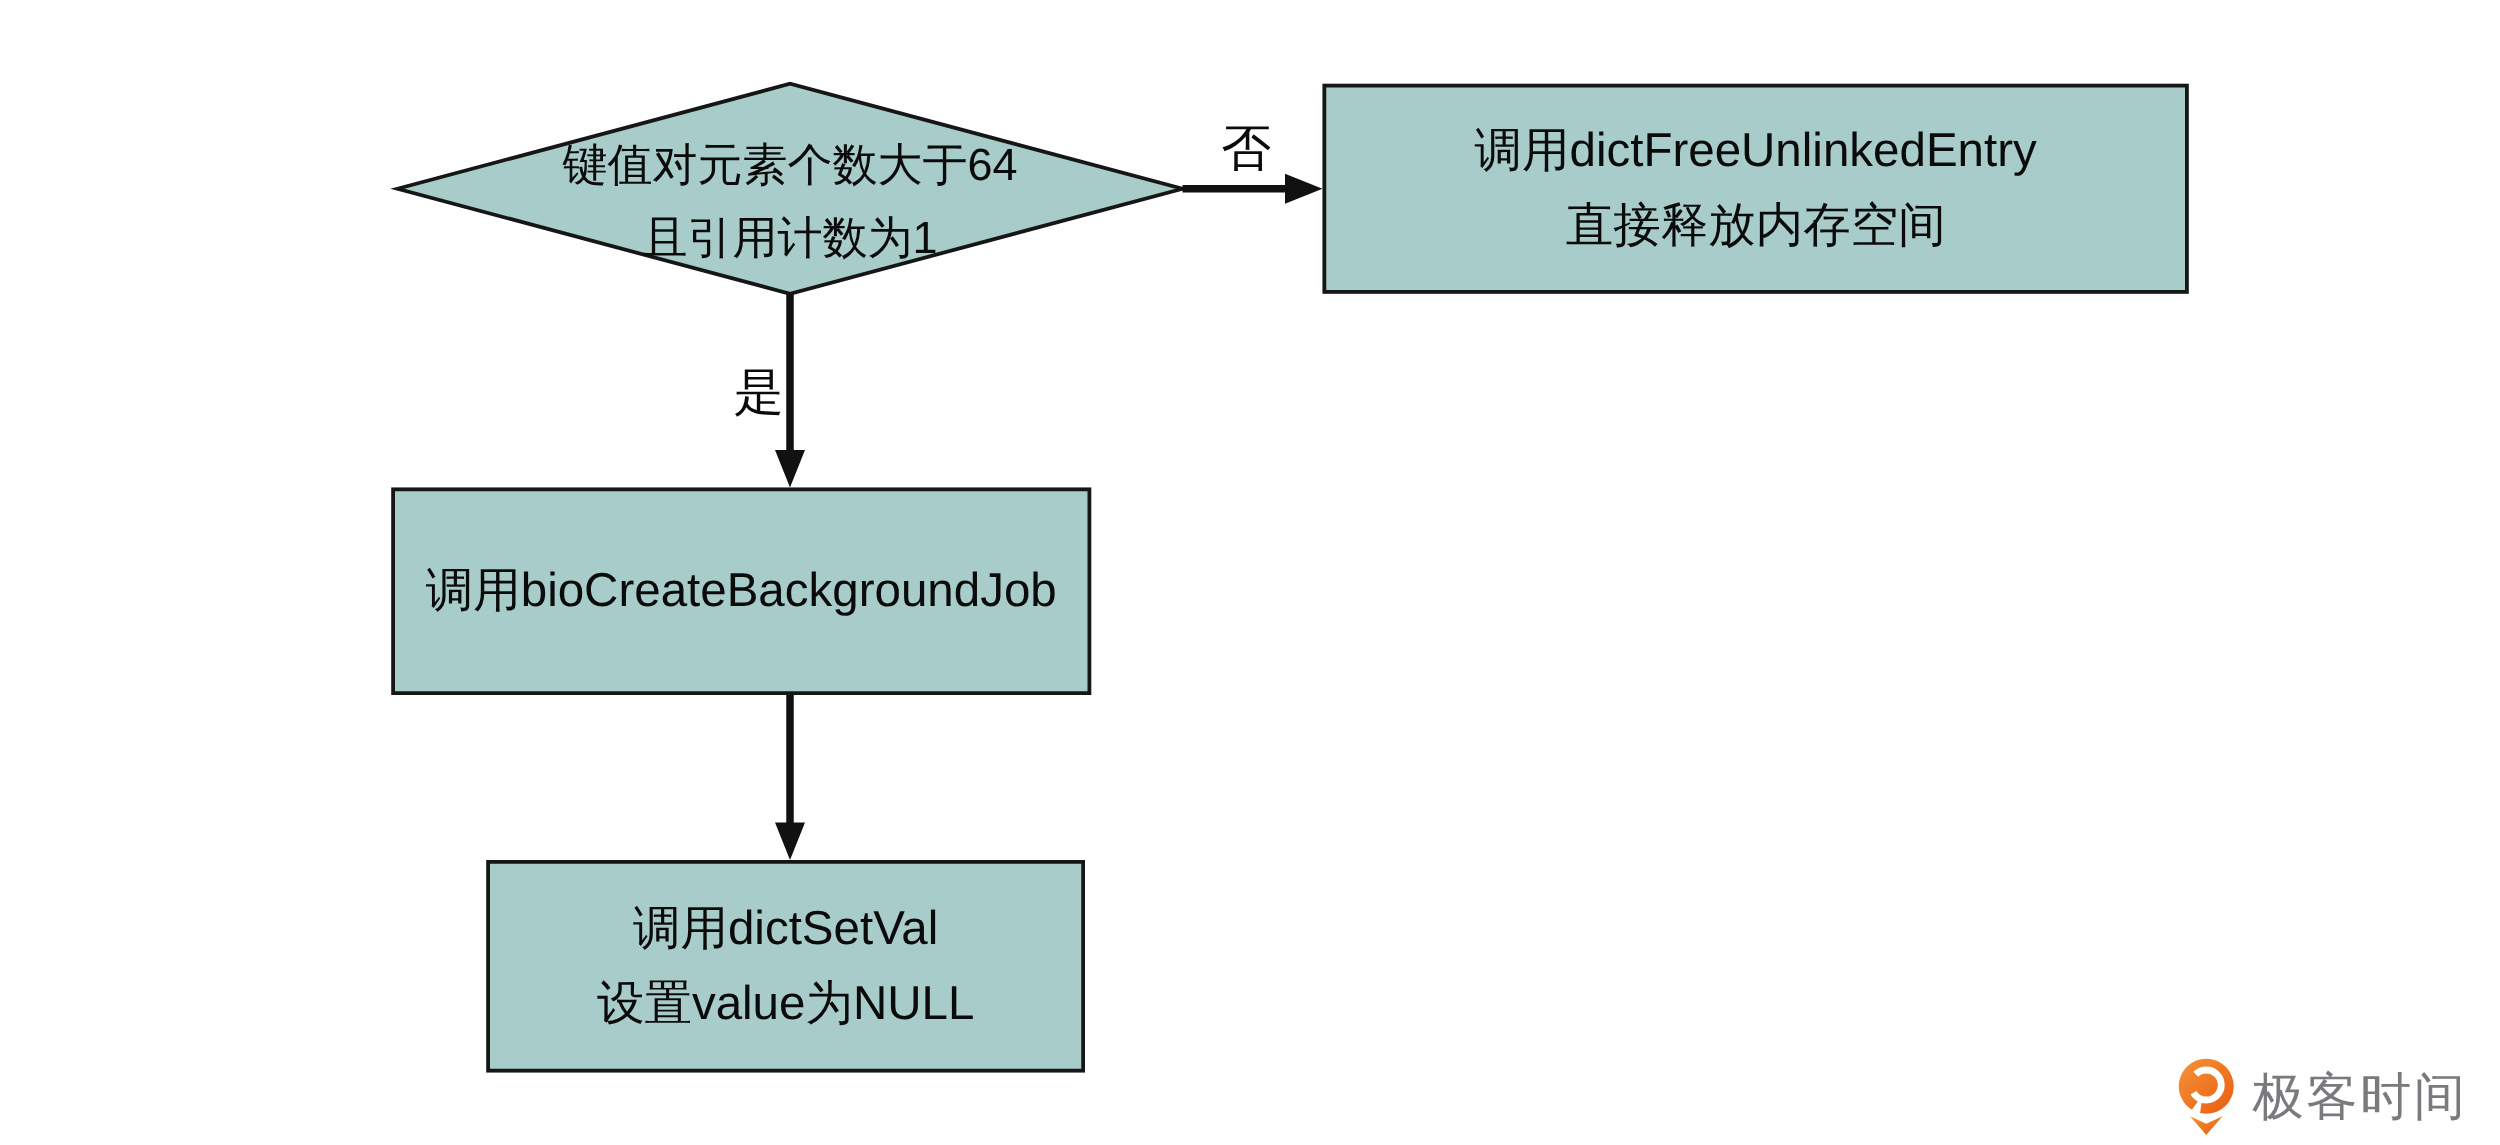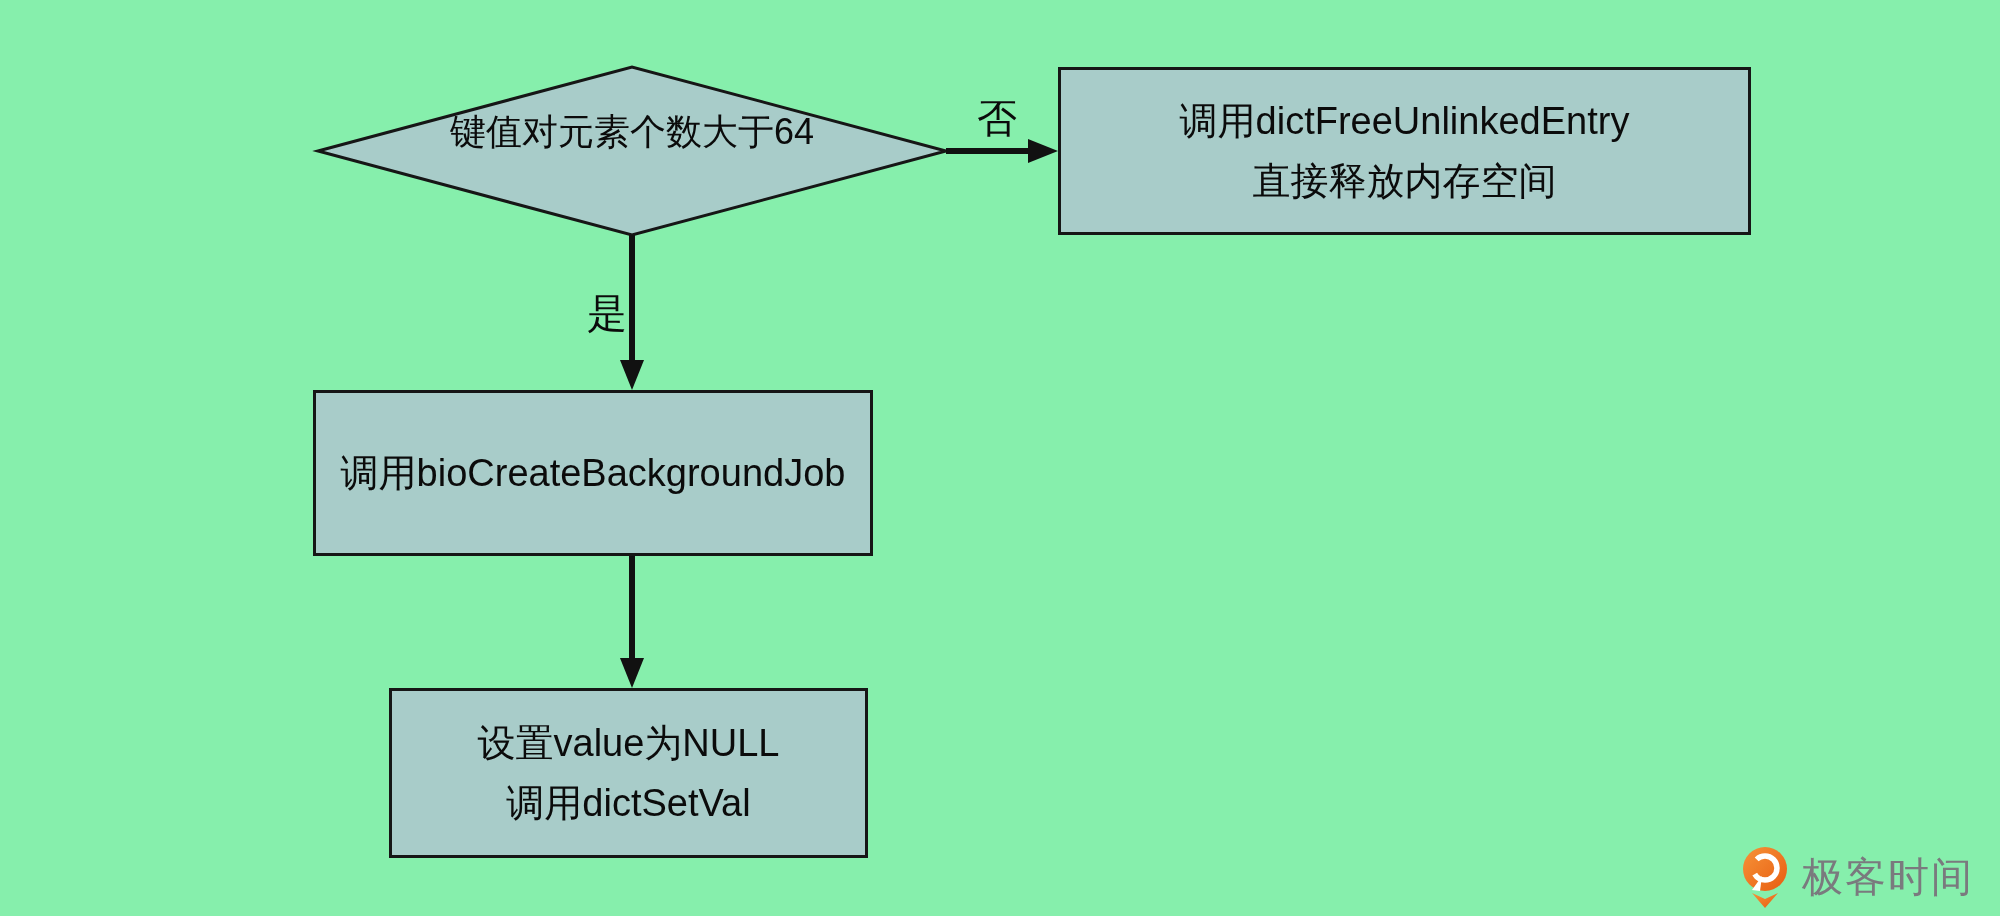--- a/index.html
+++ b/index.html
@@ -4,21 +4,21 @@
 <style>
   html, body {
     margin: 0;
     padding: 0;
     background: #e8e9eb;
   }
   .canvas {
     position: relative;
     width: 2000px;
     height: 916px;
-    background: #86efac;
+    background: #ffffff;
     overflow: hidden;
     font-family: "Liberation Sans", sans-serif;
     color: #0b0b0b;
   }
   .layer {
     position: absolute;
     left: 0;
     top: 0;
   }
   .box {
@@ -89,37 +89,38 @@
 
     <line x1="632" y1="235" x2="632" y2="366" stroke="#111111" stroke-width="6"></line>
     <polygon points="632,390 620,360 644,360" fill="#111111"></polygon>
 
     <line x1="632" y1="556" x2="632" y2="664" stroke="#111111" stroke-width="6"></line>
     <polygon points="632,688 620,658 644,658" fill="#111111"></polygon>
   </svg>
 
   <div class="diamond-text">
     <div>键值对元素个数大于64</div>
+    <div>且引用计数为1</div>
   </div>
 
   <div class="branch-label label-no">否</div>
   <div class="branch-label label-yes">是</div>
 
   <div class="box box-free">
     <div>调用dictFreeUnlinkedEntry</div>
     <div>直接释放内存空间</div>
   </div>
 
   <div class="box box-biojob">
     <div>调用bioCreateBackgroundJob</div>
   </div>
 
   <div class="box box-setval">
+    <div>调用dictSetVal</div>
     <div>设置value为NULL</div>
-    <div>调用dictSetVal</div>
   </div>
 
   <div class="brand">
     <svg width="50" height="64" viewBox="0 0 50 64">
       <defs>
         <linearGradient id="gk" x1="0" y1="0" x2="1" y2="1">
           <stop offset="0" stop-color="#f69339"></stop>
           <stop offset="1" stop-color="#e85d10"></stop>
         </linearGradient>
       </defs>

